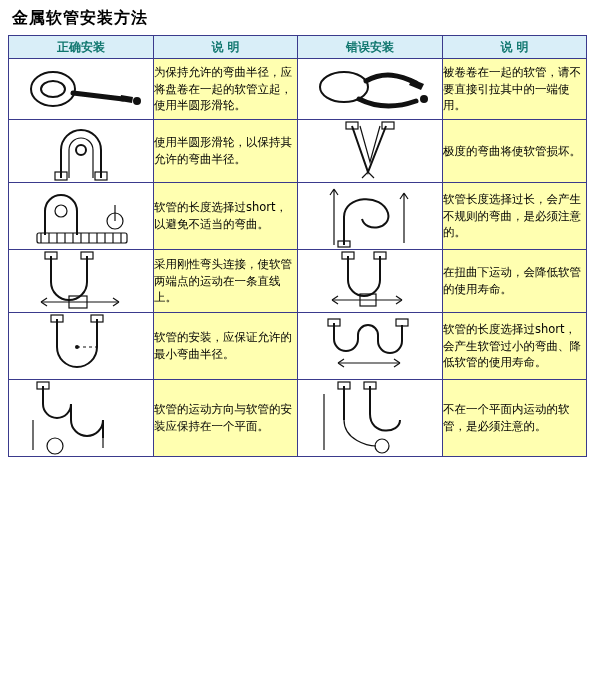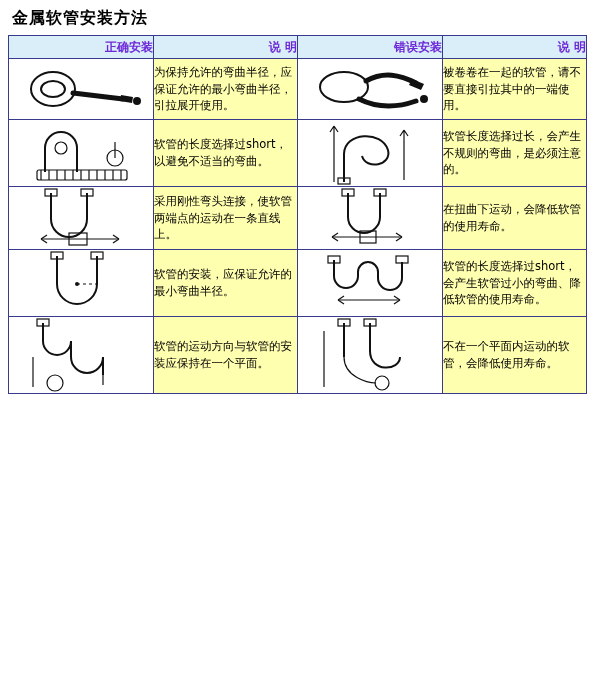--- a/index.html
+++ b/index.html
@@ -21,25 +21,25 @@
     table-layout:fixed;
     border:1px solid #3a3a8c;
   }
   table.grid td,table.grid th{
     border:1px solid #3a3a8c;
     padding:0;
     vertical-align:middle;
   }
   thead th{
     background:#d9eef8;
-    color:#6d28d9;
+    color:#0f766e;
     font-size:12px;
     font-weight:bold;
     height:22px;
-    text-align:right;
+    text-align:center;
   }
   td.img-cell{
     background:#ffffff;
     text-align:center;
     vertical-align:middle;
   }
   td.desc-cell{
     background:#ffffb0;
     font-size:11.5px;
     line-height:1.45;
@@ -82,33 +82,55 @@
       <tr>
         <td class="img-cell">
           <svg width="132" height="60" viewBox="0 0 132 60">
             <ellipse cx="38" cy="30" rx="22" ry="17" class="sk" stroke-width="7"></ellipse>
             <ellipse cx="38" cy="30" rx="12" ry="8" class="sk" stroke-width="3"></ellipse>
             <path d="M58 34 L108 40" class="sk-thick"></path>
             <path d="M106 36 l12 2 l-1 6 l-12 -2 z" class="sk-fill"></path>
             <circle cx="122" cy="42" r="4" class="sk-fill"></circle>
           </svg>
         </td>
-        <td class="desc-cell">为保持允许的弯曲半径，应保证允许的最小弯曲半径，引拉展开使用。</td>
+        <td class="desc-cell">为保持允许的弯曲半径，应将盘卷在一起的软管立起，使用半圆形滑轮。</td>
         <td class="img-cell">
           <svg width="132" height="60" viewBox="0 0 132 60">
             <ellipse cx="40" cy="28" rx="24" ry="15" class="sk" stroke-width="7"></ellipse>
             <path d="M62 22 C 80 12, 96 16, 112 24" class="sk-thick"></path>
             <path d="M108 20 l12 5 l-3 6 l-12 -5 z" class="sk-fill"></path>
             <path d="M55 40 C 75 50, 95 48, 112 42" class="sk-thick"></path>
             <circle cx="120" cy="40" r="4" class="sk-fill"></circle>
           </svg>
         </td>
         <td class="desc-cell">被卷卷在一起的软管，请不要直接引拉其中的一端使用。</td>
       </tr>
 
+      <tr>
+        <td class="img-cell">
+          <svg width="132" height="62" viewBox="0 0 132 62">
+            <path d="M46 58 L46 30 A20 20 0 0 1 86 30 L86 58" class="sk" stroke-width="4"></path>
+            <path d="M54 58 L54 30 A12 12 0 0 1 78 30 L78 58" class="sk-thin"></path>
+            <circle cx="66" cy="30" r="5" class="sk"></circle>
+            <rect x="40" y="52" width="12" height="8" class="sk-thin" fill="#fff"></rect>
+            <rect x="80" y="52" width="12" height="8" class="sk-thin" fill="#fff"></rect>
+          </svg>
+        </td>
+        <td class="desc-cell">使用半圆形滑轮，以保持其允许的弯曲半径。</td>
+        <td class="img-cell">
+          <svg width="132" height="62" viewBox="0 0 132 62">
+            <path d="M48 6 L64 52 L82 6" class="sk" stroke-width="4"></path>
+            <path d="M56 6 L66 42 L76 6" class="sk-thin"></path>
+            <rect x="42" y="2" width="12" height="7" class="sk-thin" fill="#fff"></rect>
+            <rect x="78" y="2" width="12" height="7" class="sk-thin" fill="#fff"></rect>
+            <path d="M64 52 l-6 6 M64 52 l6 6" class="sk-thin"></path>
+          </svg>
+        </td>
+        <td class="desc-cell">极度的弯曲将使软管损坏。</td>
+      </tr>
 
       <tr>
         <td class="img-cell">
           <svg width="132" height="62" viewBox="0 0 132 62">
             <path d="M30 50 L30 26 A16 16 0 0 1 62 26 L62 50" class="sk" stroke-width="4"></path>
             <circle cx="46" cy="26" r="6" class="sk-thin"></circle>
             <rect x="22" y="48" width="90" height="10" rx="2" class="sk-thin" fill="#fff"></rect>
             <path d="M26 48 l0 10 M34 48 l0 10 M42 48 l0 10 M50 48 l0 10 M58 48 l0 10 M66 48 l0 10 M74 48 l0 10 M82 48 l0 10 M90 48 l0 10 M98 48 l0 10 M106 48 l0 10" class="sk-thin"></path>
             <circle cx="100" cy="36" r="8" class="sk-thin"></circle>
             <path d="M100 36 L100 20" class="sk-thin"></path>
@@ -193,18 +215,18 @@
             <path d="M40 6 L40 40" class="sk" stroke-width="4"></path>
             <path d="M66 6 L66 34" class="sk" stroke-width="4"></path>
             <rect x="34" y="2" width="12" height="7" class="sk-thin" fill="#fff"></rect>
             <rect x="60" y="2" width="12" height="7" class="sk-thin" fill="#fff"></rect>
             <path d="M66 34 C 66 56, 96 54, 96 40" class="sk" stroke-width="4"></path>
             <path d="M40 40 C 40 60, 64 66, 72 66" class="sk-thin"></path>
             <circle cx="78" cy="66" r="7" class="sk-thin"></circle>
             <path d="M20 14 L20 70" class="sk-thin"></path>
           </svg>
         </td>
-        <td class="desc-cell">不在一个平面内运动的软管，会降低使用寿命。</td>
+        <td class="desc-cell">不在一个平面内运动的软管，是必须注意的。</td>
       </tr>
 
     </tbody>
   </table>
 </div>
 
 </body></html>

